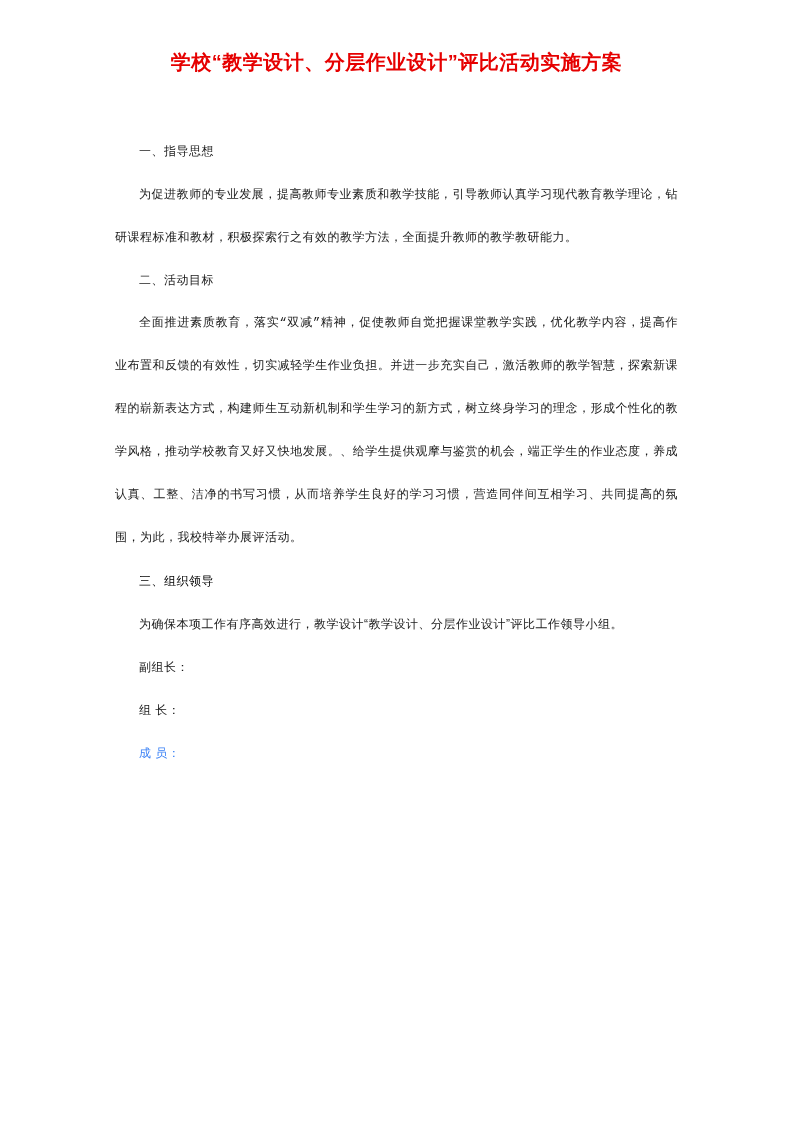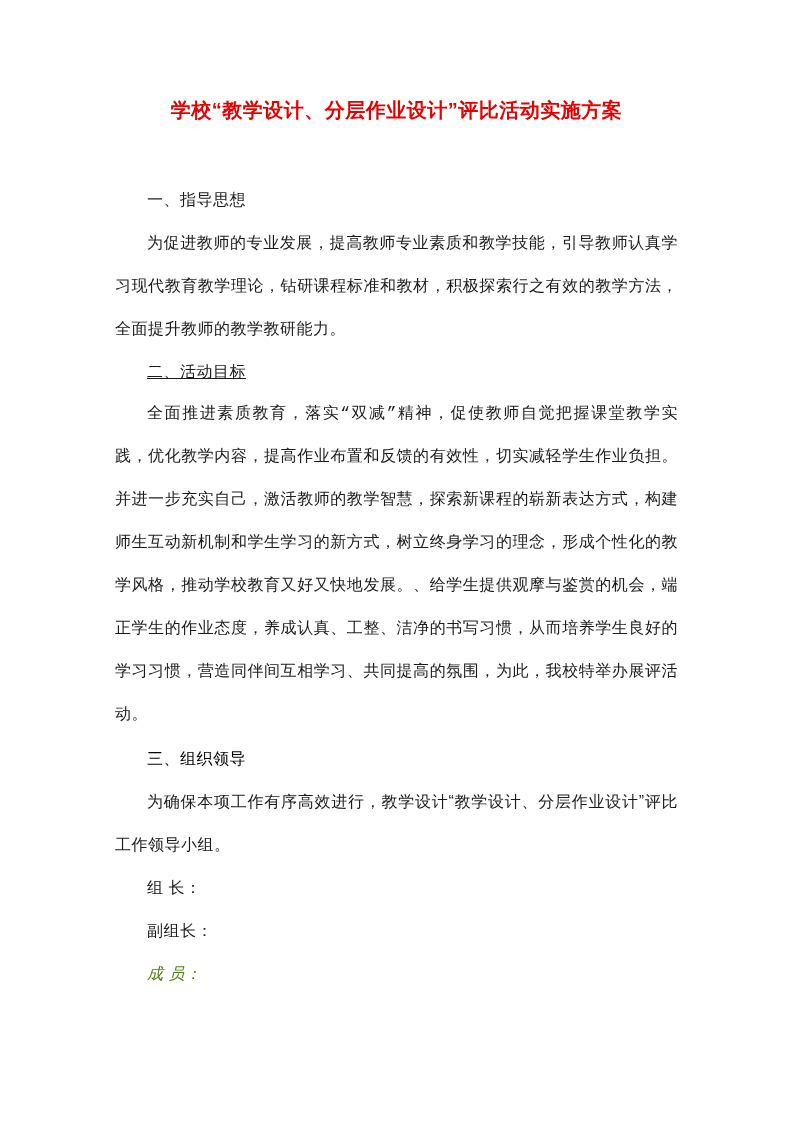--- a/index.html
+++ b/index.html
@@ -6,54 +6,54 @@
   html, body {
     background: #ffffff;
     font-family: "Liberation Sans", "DejaVu Sans", sans-serif;
   }
   .page {
     position: relative;
     width: 793px;
     height: 1122px;
     margin: 0 auto;
     background: #ffffff;
-    padding: 96px 115px 60px 115px;
+    padding: 48px 115px 60px 115px;
     overflow: hidden;
   }
   .doc-title {
     font-size: 20px;
     font-weight: bold;
     text-align: center;
     color: #e60000;
     line-height: 28px;
     margin-bottom: 54px;
     letter-spacing: 0.5px;
   }
   .doc-body {
     width: 100%;
   }
   .para {
-    font-size: 16px;
+    font-size: 12px;
     line-height: 43px;
     color: #1a1a1a;
     text-indent: 2em;
     text-align: justify;
     letter-spacing: 0.5px;
     word-break: break-all;
   }
 </style>
 </head>
 <body>
 
 <div class="page">
   <h1 class="doc-title" style="color: rgb(230, 0, 0);">学校“教学设计、分层作业设计”评比活动实施方案</h1>
   <div class="doc-body" id="doc-body">
       <p class="para" style="color: rgb(26, 26, 26);">一、指导思想</p>
       <p class="para" style="color: rgb(26, 26, 26);">为促进教师的专业发展，提高教师专业素质和教学技能，引导教师认真学习现代教育教学理论，钻研课程标准和教材，积极探索行之有效的教学方法，全面提升教师的教学教研能力。</p>
-      <p class="para" style="color: rgb(26, 26, 26); text-decoration: underline;">二、活动目标</p>
+      <p class="para" style="color: rgb(26, 26, 26);">二、活动目标</p>
       <p class="para" style="color: rgb(26, 26, 26); font-family: Liberation Mono, monospace;">全面推进素质教育，落实“双减”精神，促使教师自觉把握课堂教学实践，优化教学内容，提高作业布置和反馈的有效性，切实减轻学生作业负担。并进一步充实自己，激活教师的教学智慧，探索新课程的崭新表达方式，构建师生互动新机制和学生学习的新方式，树立终身学习的理念，形成个性化的教学风格，推动学校教育又好又快地发展。、给学生提供观摩与鉴赏的机会，端正学生的作业态度，养成认真、工整、洁净的书写习惯，从而培养学生良好的学习习惯，营造同伴间互相学习、共同提高的氛围，为此，我校特举办展评活动。</p>
       <p class="para" style="color: #000000;">三、组织领导</p>
       <p class="para" style="color: rgb(26, 26, 26);">为确保本项工作有序高效进行，教学设计“教学设计、分层作业设计”评比工作领导小组。</p>
+      <p class="para" style="color: rgb(26, 26, 26);">副组长：</p>
       <p class="para" style="color: rgb(26, 26, 26);">组 长：</p>
-      <p class="para" style="color: rgb(26, 26, 26);">副组长：</p>
-      <p class="para" style="color: #4d7c0f; font-style: italic;">成 员：</p>
+      <p class="para" style="color: #3b82f6;">成 员：</p>
     </div>
 </div>
 
 </body></html>

